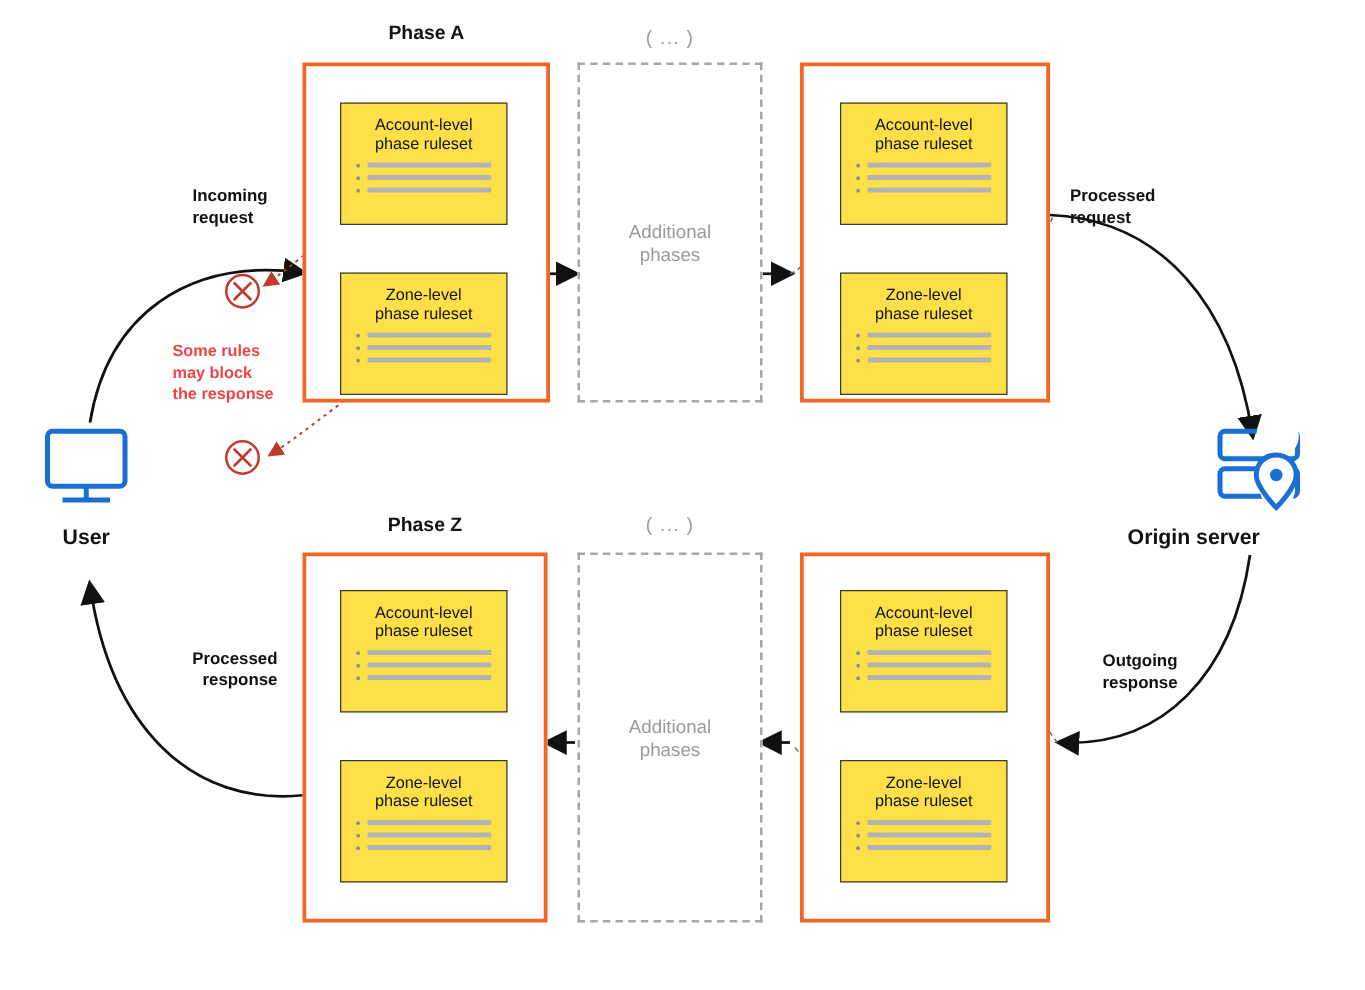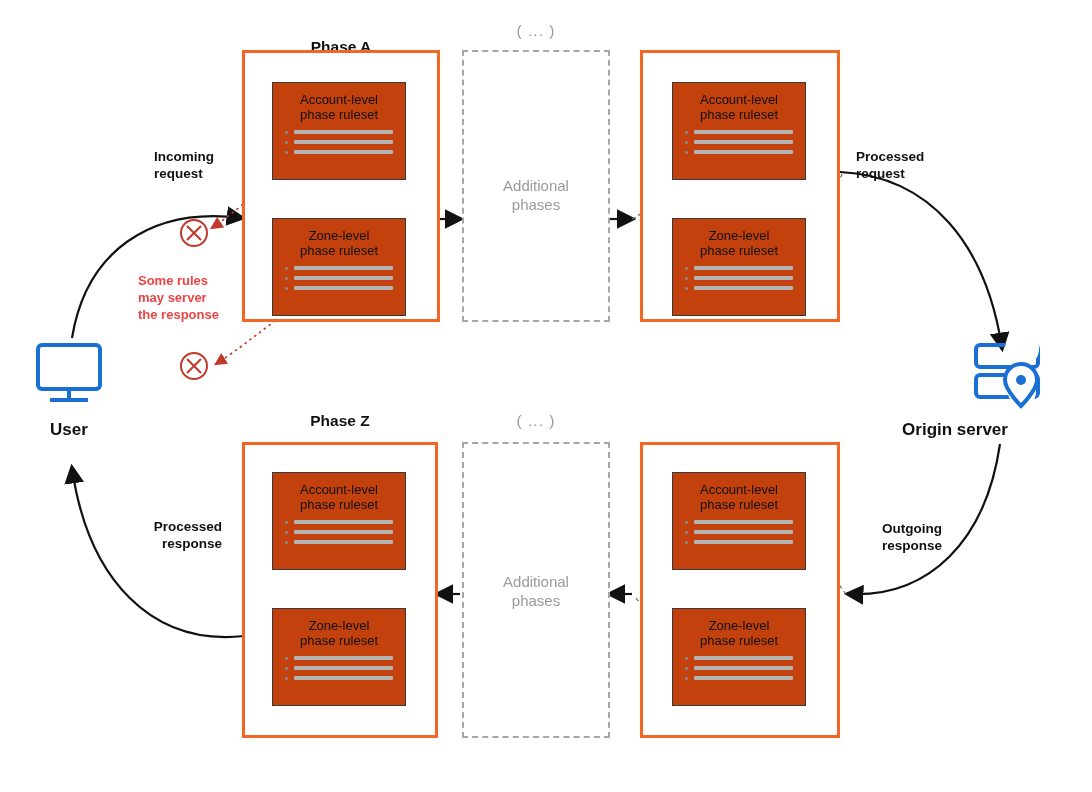--- a/index.html
+++ b/index.html
@@ -44,21 +44,21 @@
     white-space: nowrap;
   }
   .phase-title.muted {
     color: #9a9a9a;
     font-weight: normal;
     letter-spacing: 1px;
   }
   .ruleset {
     position: absolute;
     border: 1px solid #3a3a3a;
-    background: #c2410c;
+    background: #fde047;
     box-sizing: border-box;
     display: flex;
     flex-direction: column;
     align-items: center;
     padding-top: 9px;
   }
   .ruleset .rs-label {
     font-size: 13px;
     line-height: 15px;
     text-align: center;
@@ -199,21 +199,21 @@
       <rect x="976" y="345" width="62" height="22" rx="4" fill="none" stroke="#1a6fd4" stroke-width="4"></rect>
       <circle cx="1026" cy="356" r="2.6" fill="#1a6fd4"></circle>
       <rect x="976" y="375" width="62" height="22" rx="4" fill="none" stroke="#1a6fd4" stroke-width="4"></rect>
       <circle cx="1026" cy="386" r="2.6" fill="#1a6fd4"></circle>
       <path d="M 1022,366 a 17,17 0 1 1 0.01,0 M 1022,366 C 1022,366 1008,382 1008,392 a 14,14 0 0 0 28,0 c 0,-10 -14,-26 -14,-26 z" fill="#ffffff" stroke="none"></path>
       <path d="M 1021,364 c -9,0 -16,7 -16,16 0 10 16,26 16,26 s 16,-16 16,-26 c 0,-9 -7,-16 -16,-16 z" fill="#ffffff" stroke="#1a6fd4" stroke-width="4"></path>
       <circle cx="1021" cy="380" r="5" fill="#1a6fd4"></circle>
     </g>
   </svg>
 
-  <div class="phase-title" style="left:242px; top:38px; width:198px;">Phase A</div>
+  <div class="phase-title" style="left:242px; top:18px; width:198px;">Phase A</div>
   <div class="phase-box" style="left:242px; top:50px; width:198px; height:272px;"></div>
 
   <div class="ruleset" style="left:272px; top:82px; width:134px; height:98px;">
     <div class="rs-label">
       <span>Account-level</span><br>
       <span>phase ruleset</span>
     </div>
     <div class="rs-lines">
       <div class="rs-line">
           <span class="rs-dot"></span>
@@ -413,20 +413,20 @@
     <span>response</span>
   </div>
 
   <div class="edge-label right" style="left:118px; top:518px; width:104px;">
     <span>Processed</span><br>
     <span>response</span>
   </div>
 
   <div class="block-note" style="left:138px; top:272px;">
     <span>Some rules</span><br>
-    <span>may server</span><br>
+    <span>may block</span><br>
     <span>the response</span>
   </div>
 
   <div class="node-label" style="left:8px; top:420px; width:122px;">User</div>
   <div class="node-label" style="left:869px; top:420px; width:172px;">Origin server</div>
 
 </div>
 
 </body></html>

